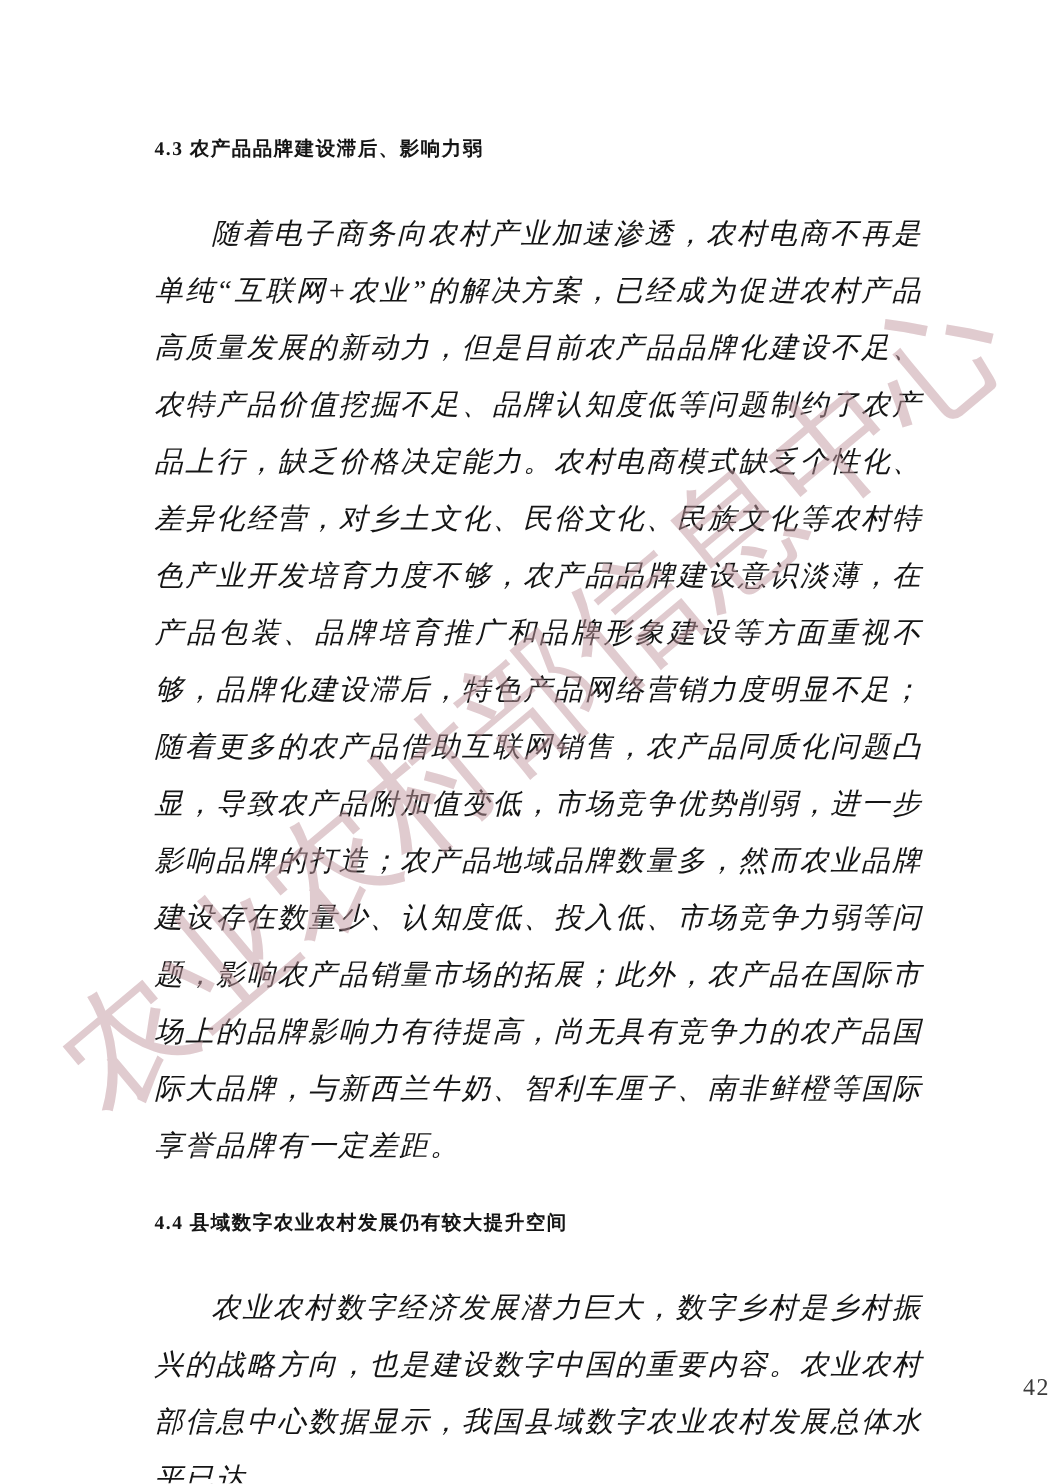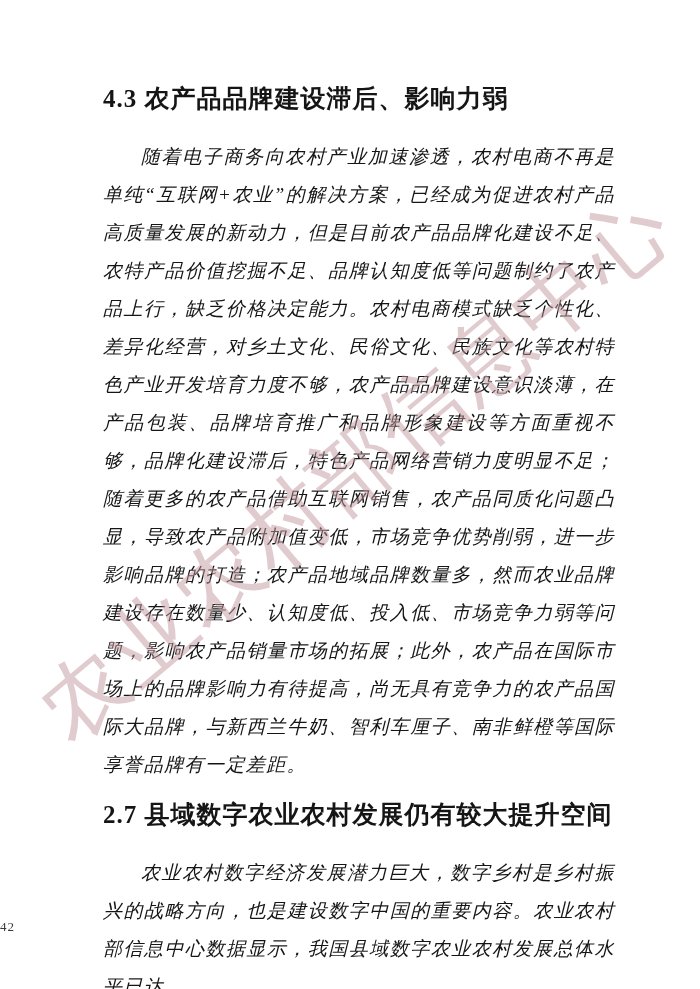--- a/index.html
+++ b/index.html
@@ -16,21 +16,21 @@
     font-family: "Liberation Serif", "DejaVu Serif", serif;
     color: #151515;
   }
   .content {
     position: absolute;
     left: 103px;
     top: 84px;
     width: 512px;
   }
   .section-heading {
-    font-size: 25px;
+    font-size: 13px;
     font-weight: bold;
     line-height: 30px;
     letter-spacing: 1px;
     margin: 0 0 24px 0;
   }
   .section-heading.second {
     margin-top: 6px;
   }
   .para {
     font-size: 19px;
@@ -55,40 +55,40 @@
     letter-spacing: 2px;
     pointer-events: none;
     z-index: 5;
     font-family: "Liberation Serif", "DejaVu Serif", serif;
   }
   .page-number {
     position: absolute;
     left: 0;
     right: 0;
     bottom: 54px;
-    text-align: left;
-    font-size: 13px;
+    text-align: right;
+    font-size: 16px;
     color: #3a3a3a;
     letter-spacing: 1px;
   }
 </style>
 </head>
 <body>
 
 <div class="page">
 
   <div class="watermark">农业农村部信息中心</div>
 
   <div class="content">
 
     <h2 class="section-heading">4.3 农产品品牌建设滞后、影响力弱</h2>
 
     <p class="para">随着电子商务向农村产业加速渗透，农村电商不再是单纯“互联网+农业”的解决方案，已经成为促进农村产品高质量发展的新动力，但是目前农产品品牌化建设不足、农特产品价值挖掘不足、品牌认知度低等问题制约了农产品上行，缺乏价格决定能力。农村电商模式缺乏个性化、差异化经营，对乡土文化、民俗文化、民族文化等农村特色产业开发培育力度不够，农产品品牌建设意识淡薄，在产品包装、品牌培育推广和品牌形象建设等方面重视不够，品牌化建设滞后，特色产品网络营销力度明显不足；随着更多的农产品借助互联网销售，农产品同质化问题凸显，导致农产品附加值变低，市场竞争优势削弱，进一步影响品牌的打造；农产品地域品牌数量多，然而农业品牌建设存在数量少、认知度低、投入低、市场竞争力弱等问题，影响农产品销量市场的拓展；此外，农产品在国际市场上的品牌影响力有待提高，尚无具有竞争力的农产品国际大品牌，与新西兰牛奶、智利车厘子、南非鲜橙等国际享誉品牌有一定差距。</p>
 
-    <h2 class="section-heading second">2.7 县域数字农业农村发展仍有较大提升空间</h2>
+    <h2 class="section-heading second">4.4 县域数字农业农村发展仍有较大提升空间</h2>
 
     <p class="para">农业农村数字经济发展潜力巨大，数字乡村是乡村振兴的战略方向，也是建设数字中国的重要内容。农业农村部信息中心数据显示，我国县域数字农业农村发展总体水平已达</p>
 
   </div>
 
   <div class="page-number">42</div>
 
 </div>
 
 </body></html>

